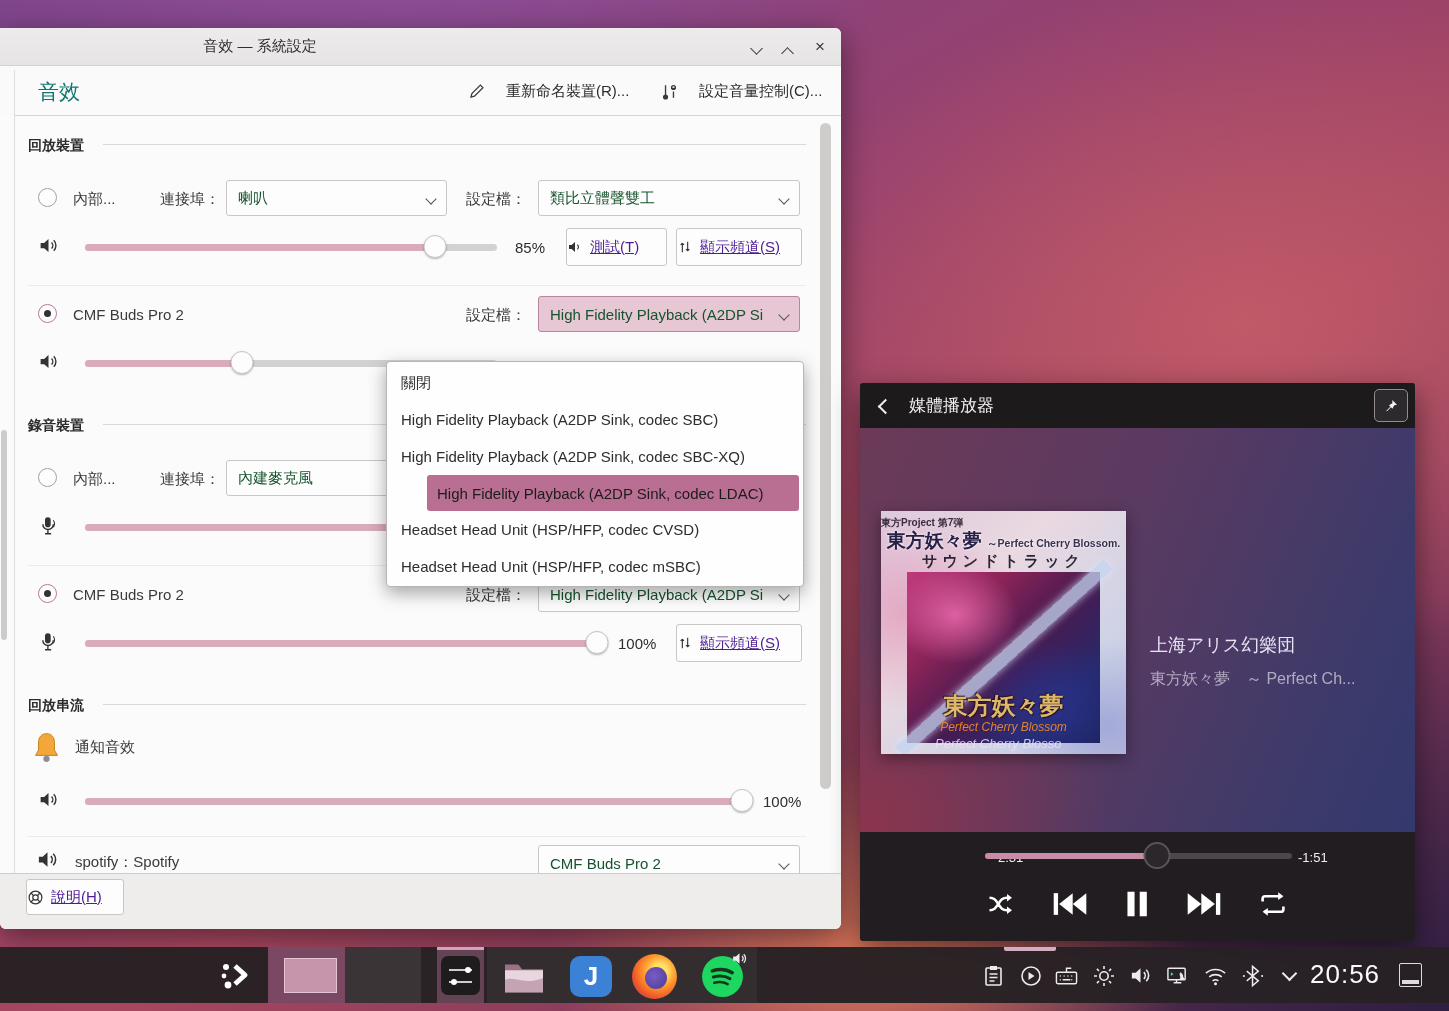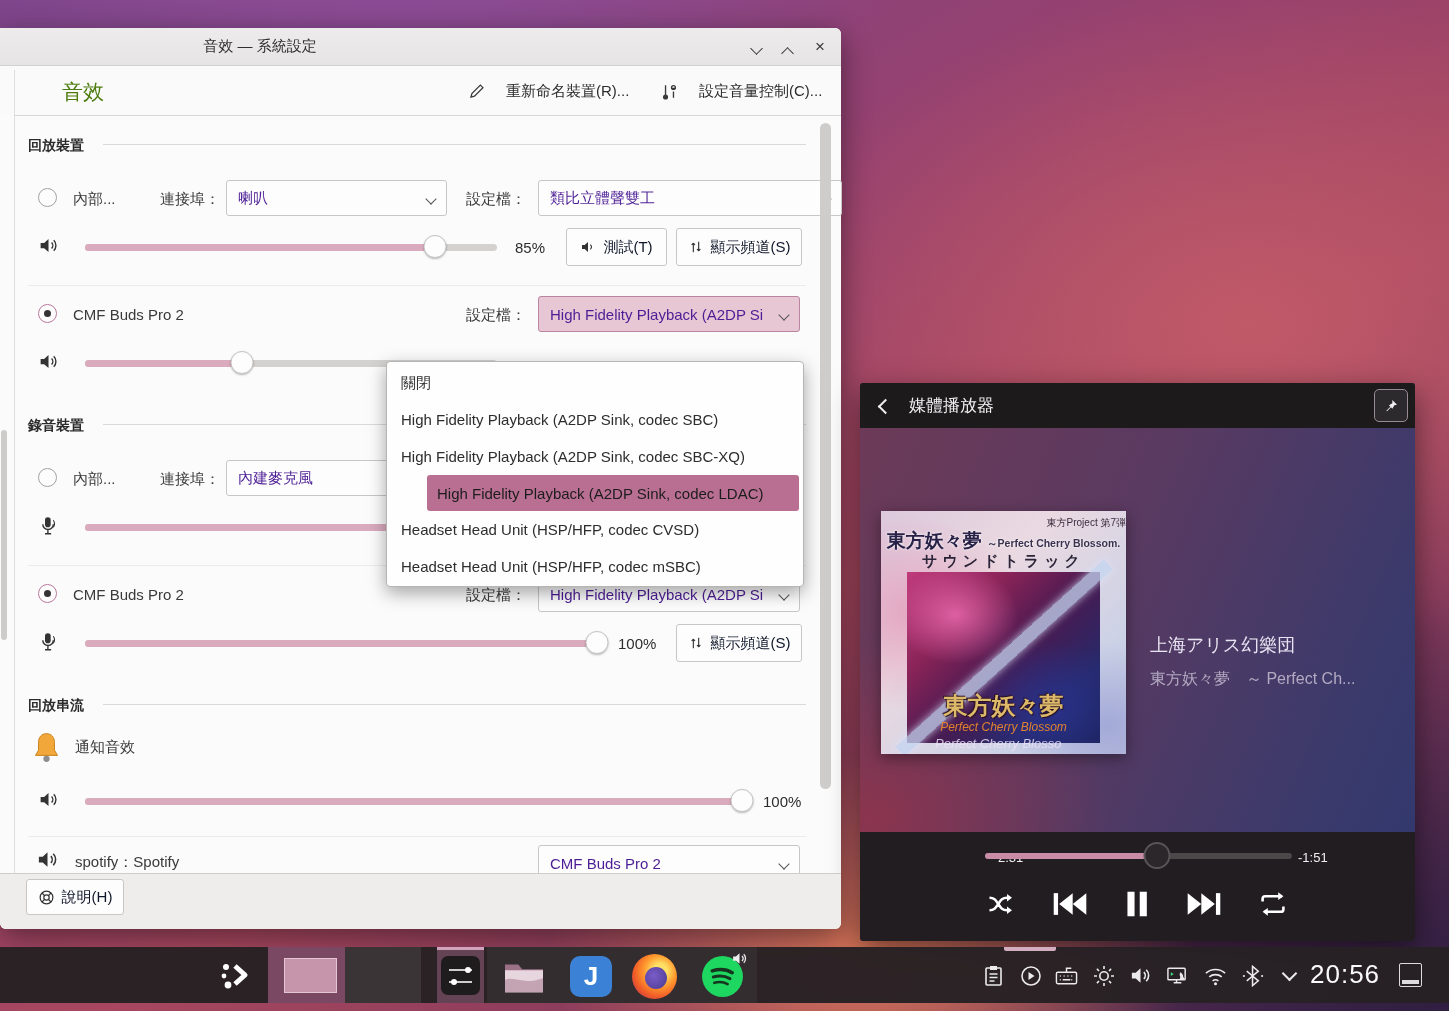--- a/index.html
+++ b/index.html
@@ -21,52 +21,52 @@
   .titlebar { left:0; top:0; width:100%; height:38px; background:linear-gradient(#edebeb,#e6e4e4);
               border-bottom:1px solid #d3d1d0; border-radius:0 6px 0 0; }
   .titlebar-text { left:150px; top:9px; width:220px; text-align:center; font-size:15px; color:#2f2f2f; }
   .winbtn { top:11px; width:18px; height:16px; cursor:pointer; }
   .chev { display:inline-block; width:9px; height:9px; border-left:1.8px solid #3a3a3a; border-bottom:1.8px solid #3a3a3a; }
   .chev.down { transform:rotate(-45deg); }
   .chev.up { transform:rotate(135deg); }
   .closeglyph { font-size:17px; color:#3a3a3a; line-height:16px; }
 
   .header { left:0; top:38px; width:100%; height:49px; background:#fbfafa; }
-  .page-title { left:38px; top:12px; font-size:21px; color:#4d7c0f;margin-left:24px; }
+  .page-title { left:38px; top:12px; font-size:21px; color:#0f766e; }
   .toolbtn { top:10px; height:30px; display:flex; align-items:center; gap:20px; font-size:15px; color:#2c2c2c; cursor:pointer; }
   .side-divider { left:14px; top:42px; width:1px; height:818px; background:#e0dedd; }
   .side-scroll { left:1px; top:402px; width:6px; height:210px; background:#cecccb; border-radius:3px; }
 
   .content-divider { left:15px; top:87px; width:826px; height:1px; background:#d8d6d5; }
 
   .section-title { font-size:14px; font-weight:bold; color:#2b2b2b; }
   .rule { height:1px; background:#dcdad9; }
   .thin-div { height:1px; background:#eceaea; }
 
   .radio { width:19px; height:19px; border-radius:50%; border:1.5px solid #a3a1a0; background:#fdfdfd; cursor:pointer; }
   .radio.checked { border-color:#b87a9b; }
   .radio.checked::after { content:""; position:absolute; left:4.5px; top:4.5px; width:7px; height:7px; border-radius:50%; background:#333; }
 
   .lbl { font-size:15px; color:#3a3a3a; white-space:nowrap; }
   .combo { height:36px; background:#fdfdfd; border:1px solid #c9c7c5; border-radius:3px;
-           display:flex; align-items:center; padding:0 30px 0 11px; font-size:15px; color:#4c1d95;
+           display:flex; align-items:center; padding:0 30px 0 11px; font-size:15px; color:#14532d;
            cursor:pointer; overflow:hidden; white-space:nowrap; }
   .combo .cchev { position:absolute; right:11px; top:14px; width:8px; height:8px;
                   border-left:1.6px solid #555; border-bottom:1.6px solid #555; transform:rotate(-45deg); }
   .combo.pink { background:#e8c7d5; border-color:#bb85a2; }
 
   .slider { height:24px; cursor:pointer; }
   .slider .track { position:absolute; left:0; right:0; top:9px; height:7px; border-radius:4px; background:#d4d2d0; }
   .slider .fill { position:absolute; left:0; top:9px; height:7px; border-radius:4px; background:#d9abbc; }
   .slider .handle { position:absolute; top:0; width:23px; height:23px; border-radius:50%; background:#fdfdfd;
                     border:1px solid #c6c4c2; box-shadow:0 1px 2px rgba(0,0,0,.25); transform:translateX(-50%); }
   .pct { font-size:15px; color:#2d2d2d; }
 
   .btn { background:#fdfdfd; border:1px solid #c9c7c5; border-radius:3px; display:flex; align-items:center;
-         justify-content:center; gap:7px; font-size:15px; color:#0f172a; cursor:pointer; }
+         justify-content:flex-start; gap:7px; font-size:15px; color:#4c1d95; cursor:pointer;text-decoration:underline; }
 
   .menu { left:386px; top:333px; width:418px; height:226px; background:#fefefe; border:1px solid #b7b5b3;
           border-radius:4px; box-shadow:0 6px 18px rgba(0,0,0,.35); z-index:10; padding:3px 0; }
   .menu-item { height:36.6px; display:flex; align-items:center; padding:0 10px; margin:0 4px;
                font-size:15px; color:#2d2d2d; border-radius:3px; cursor:pointer; white-space:nowrap; }
   .menu-item.selected { background:#b96f92; color:#1c1c1c;margin-left:40px; }
 
   .footer { left:0; top:845px; width:100%; height:56px; background:#efedec; border-top:1px solid #cfcdcb;
             border-radius:0 0 6px 6px; z-index:5; }
   .scrollbar { left:820px; top:95px; width:11px; height:666px; background:#cfcdcc; border-radius:6px; }
@@ -82,21 +82,21 @@
   .backchev { width:11px; height:11px; border-left:2px solid #eee; border-bottom:2px solid #eee; transform:rotate(45deg); }
   .pinbtn { left:514px; top:6px; width:34px; height:33px; border:1px solid #968b94; border-radius:5px;
             background:rgba(255,255,255,.07); display:flex; align-items:center; justify-content:center; cursor:pointer; }
 
   .art { left:21px; top:128px; width:245px; height:243px; overflow:hidden;
          background:
            radial-gradient(160px 140px at 12% 42%, rgba(226,130,170,.55), transparent 70%),
            radial-gradient(140px 120px at 92% 88%, rgba(110,120,200,.4), transparent 70%),
            linear-gradient(135deg,#dcc9dc 0%,#ead9e1 35%,#ccd2e6 75%,#c3c6e0 100%);
          box-shadow:0 4px 14px rgba(0,0,0,.4); }
-  .art-line1 { top:5px; width:100%; text-align:right; font-size:10px; font-weight:normal; color:#3c2b3e; }
+  .art-line1 { top:5px; width:100%; text-align:left; font-size:10px; font-weight:bold; color:#3c2b3e; }
   .art-line2 { top:17px; width:100%; text-align:center; font-size:19px; font-weight:bold; color:#272147;
                text-shadow:0 0 3px #fff; white-space:nowrap; }
   .art-line2 small { font-size:10.5px; color:#3a3350; }
   .art-line3 { top:41px; width:100%; text-align:center; font-size:15px; font-weight:bold; letter-spacing:5px; color:#2b2438; }
   .art-inner { left:26px; top:61px; width:193px; height:171px;
                background:
                  radial-gradient(90px 70px at 25% 25%, rgba(240,110,180,.8), transparent 70%),
                  radial-gradient(110px 90px at 75% 80%, rgba(40,50,140,.9), transparent 75%),
                  linear-gradient(135deg,#c03a7c 0%,#8a2458 28%,#4a1a50 52%,#27296a 78%,#1b2158 100%); }
   .art-stripe { left:50%; top:50%; width:280px; height:13px; background:rgba(196,214,242,.75);
@@ -171,21 +171,21 @@
     <div class="abs rule" style="left:103px;top:116px;width:703px;"></div>
 
     <div class="abs radio" style="left:38px;top:160px;"></div>
     <div class="abs lbl" style="left:73px;top:162px;">內部...</div>
     <div class="abs lbl" style="left:160px;top:162px;">連接埠：</div>
     <div class="abs combo" style="left:226px;top:152px;width:221px;">
       <span>喇叭</span>
       <span class="cchev"></span>
     </div>
     <div class="abs lbl" style="left:466px;top:162px;">設定檔：</div>
-    <div class="abs combo" style="left:538px;top:152px;width:304px;">
+    <div class="abs combo" style="left:538px;top:152px;width:262px;">
       <span>類比立體聲雙工</span>
       <span class="cchev"></span>
     </div>
 
     <svg class="abs" style="left:38px;top:207px;" width="21" height="21" viewBox="0 0 24 24">
         <path d="M3 9v6h4l5 4.5v-15L7 9H3z" fill="#333"></path>
         <path d="M15.5 8.5a5 5 0 010 7M18 6a8.5 8.5 0 010 12" stroke="#333" stroke-width="1.6" fill="none"></path>
       </svg>
     <div class="abs slider" style="left:85px;top:207px;width:412px;">
       <div class="track"></div>

